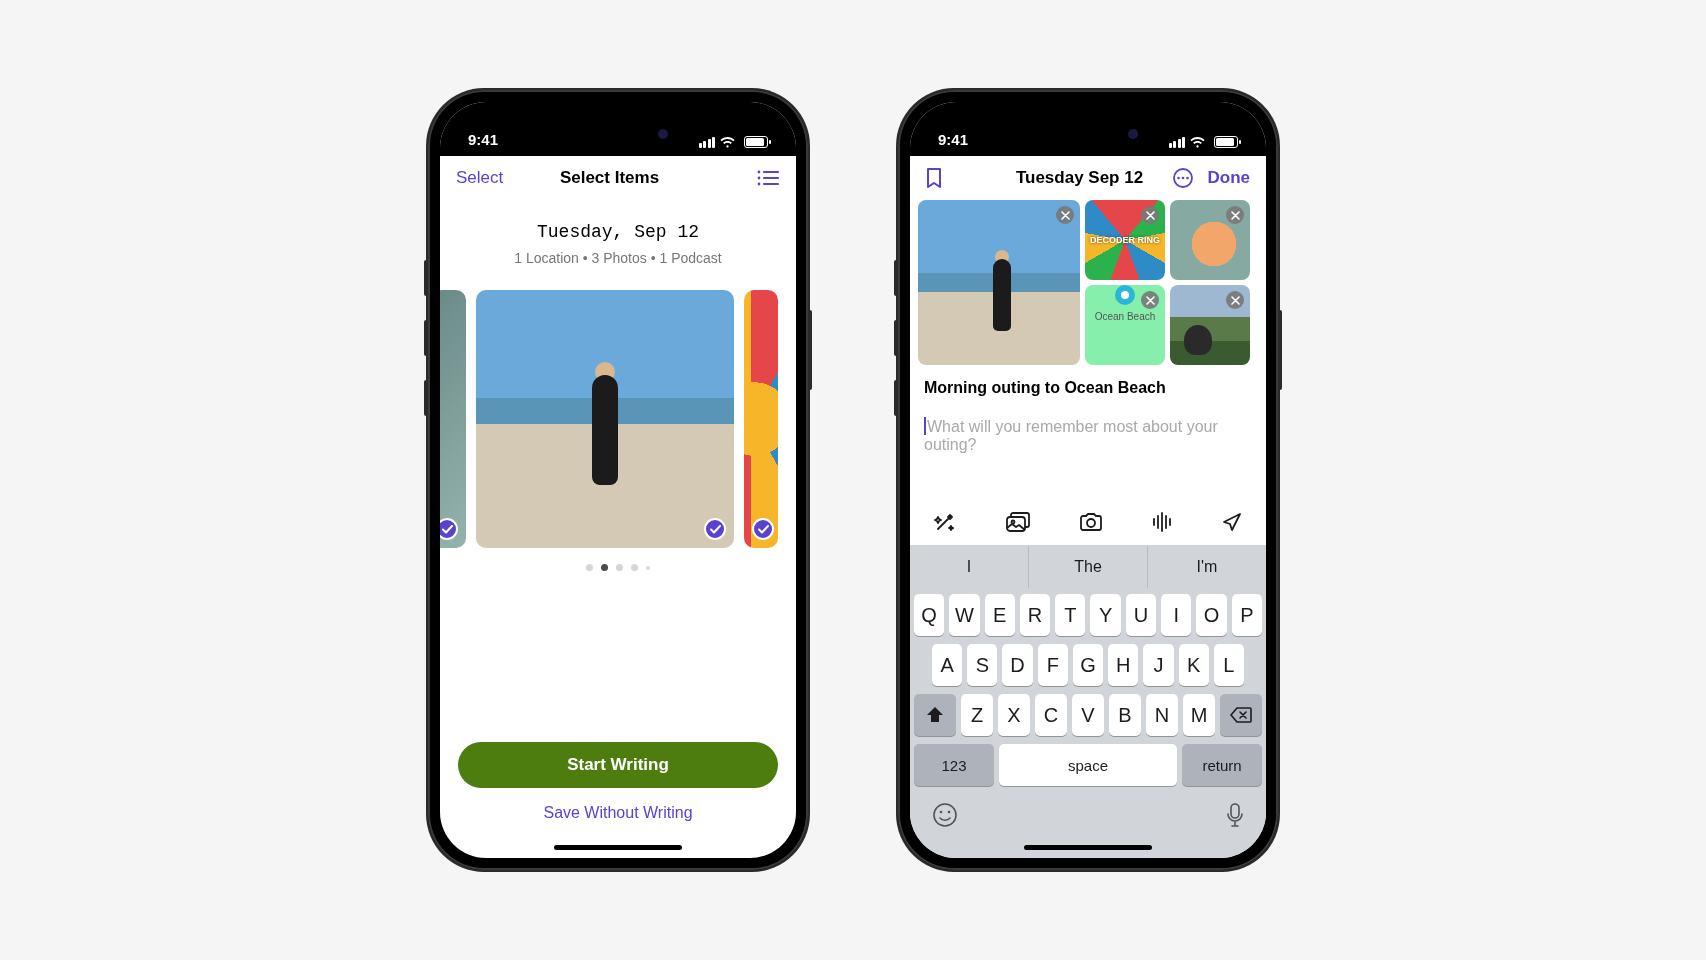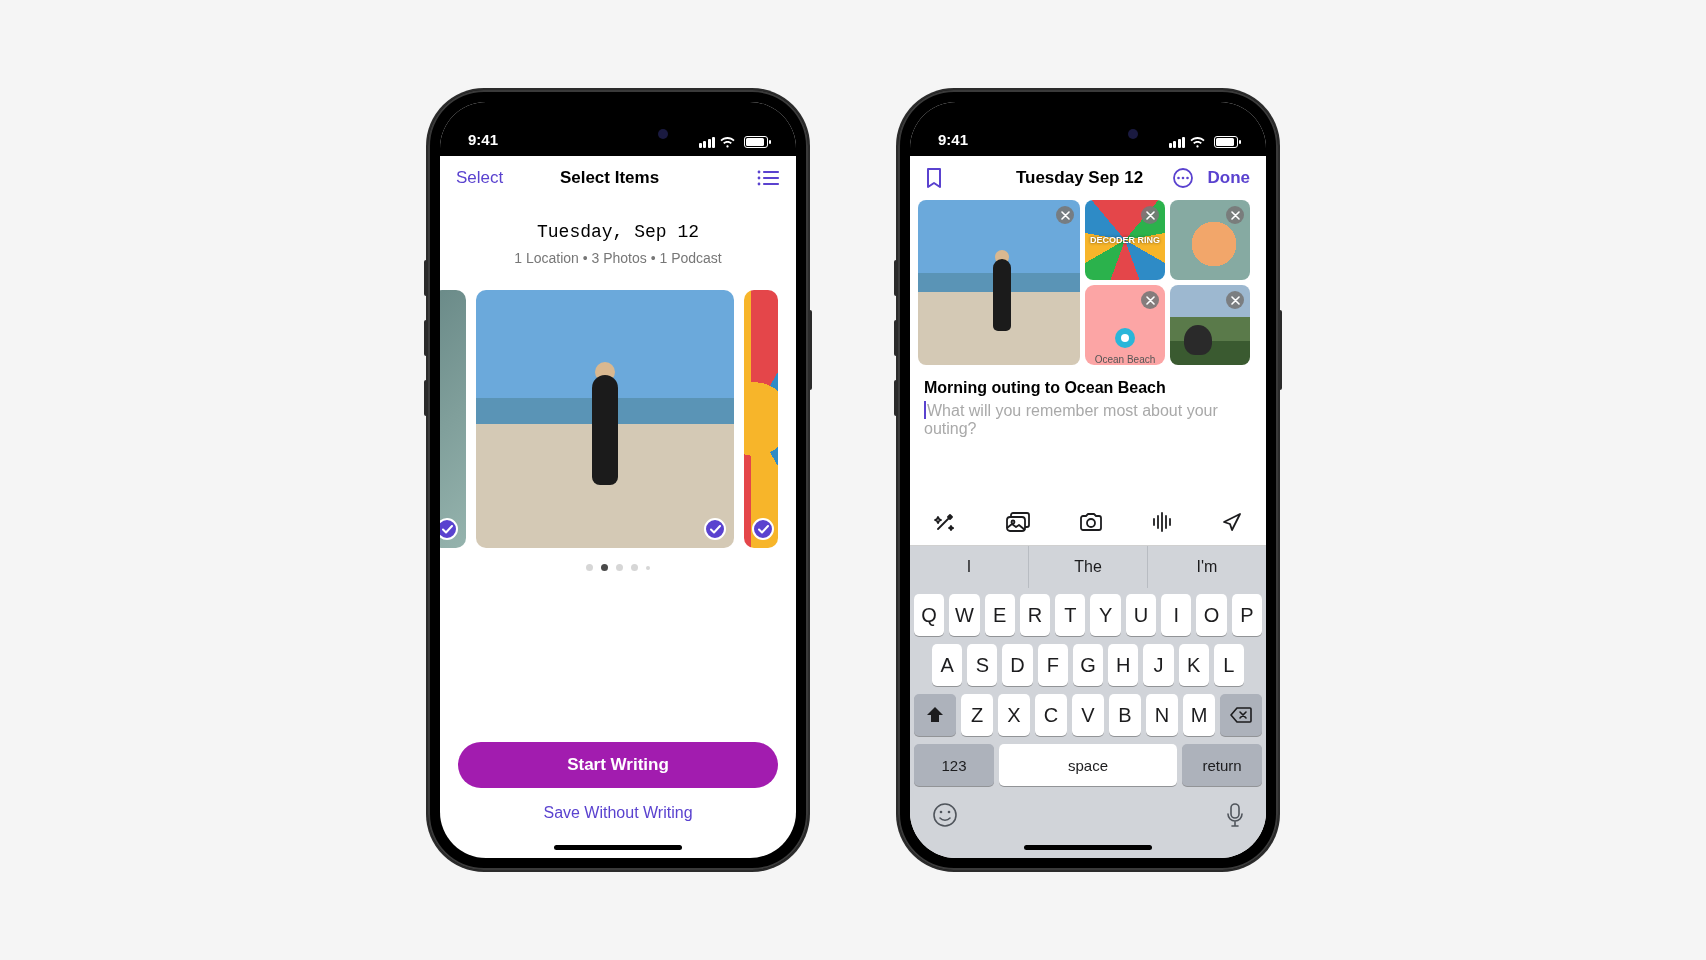--- a/index.html
+++ b/index.html
@@ -241,21 +241,21 @@
   }
   .dots i.active { background: #4a4a4a; }
   .dots i.tiny { width: 4px; height: 4px; align-self: center; }
 
   .p1-actions {
     margin-top: auto;
     padding: 0 18px 36px;
   }
   .btn-primary {
     width: 100%;
-    background: #a21caf;
+    background: #4d7c0f;
     color: #fff;
     border: none;
     border-radius: 23px;
     height: 46px;
     font-size: 17px;
     font-weight: 600;
   }
   .btn-text {
     width: 100%;
     background: none;
@@ -304,23 +304,23 @@
   .att.pod {
     background: repeating-conic-gradient(from 0deg at 50% 50%, #e4464a 0 40deg, #2bb24c 40deg 80deg, #f7b52a 80deg 120deg, #2e8bc6 120deg 160deg);
     display:flex; align-items:center; justify-content:center;
   }
   .att.pod span {
     font-size:9px; font-weight:800; color:#fff; text-align:center; line-height:10px;
     text-shadow:0 0 3px rgba(0,0,0,0.6);
   }
   .att.shell { background: radial-gradient(circle at 55% 55%, #f2a66a 0 36%, #86aaa2 36%); }
   .att.map  {
-    background: #fca5a5;
-    display:flex; flex-direction:column; align-items:center; justify-content:flex-end;
-    font-size:10px; color:#555;border-radius:9px;
+    background: #86efac;
+    display:flex; flex-direction:column; align-items:center; justify-content:flex-start;
+    font-size:10px; color:#555;
   }
   .att.map .pin {
     width:20px; height:20px; background:#2ab6d9; border-radius:50%;
     position:relative; margin-bottom:6px;
   }
   .att.map .pin::after {
     content:""; position:absolute; left:50%; top:50%;
     transform:translate(-50%,-50%);
     width:8px; height:8px; background:#fff; border-radius:50%;
   }
@@ -330,21 +330,21 @@
     width:28px; height:30px; background:#2a2a2a;
     border-radius:50% 50% 40% 40%;
   }
 
   .entry {
     padding: 14px 14px;
   }
   .entry-title { font-size: 16px; font-weight: 700; }
   .entry-prompt {
     font-size: 16px; color: #a9a9a9;
-    margin-top: 4px;
+    margin-top: 20px;
     position: relative;
   }
   .cursor {
     display: inline-block;
     width: 2px; height: 18px;
     background: #5a42cf;
     vertical-align: text-bottom;
     margin-right: 1px;
   }
 

